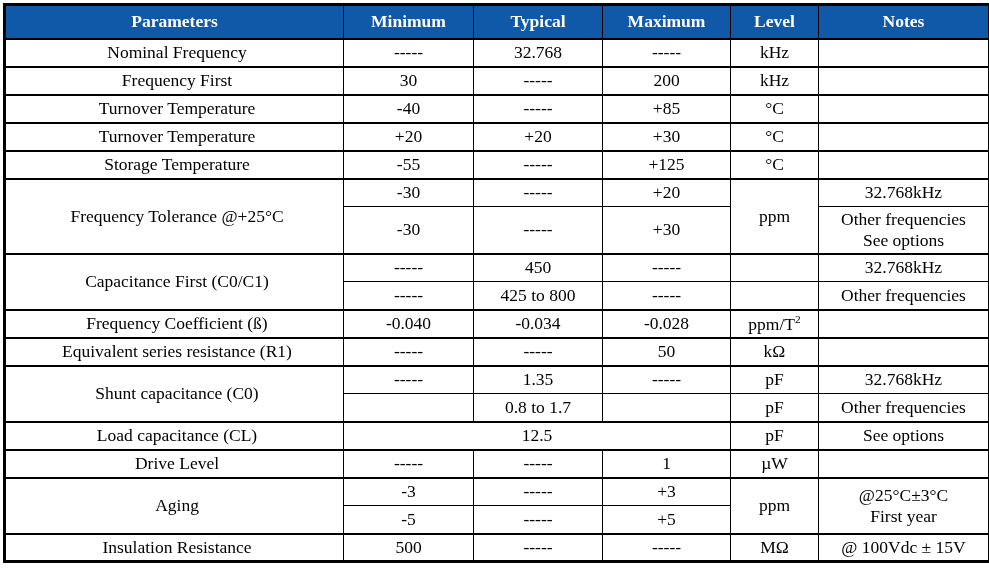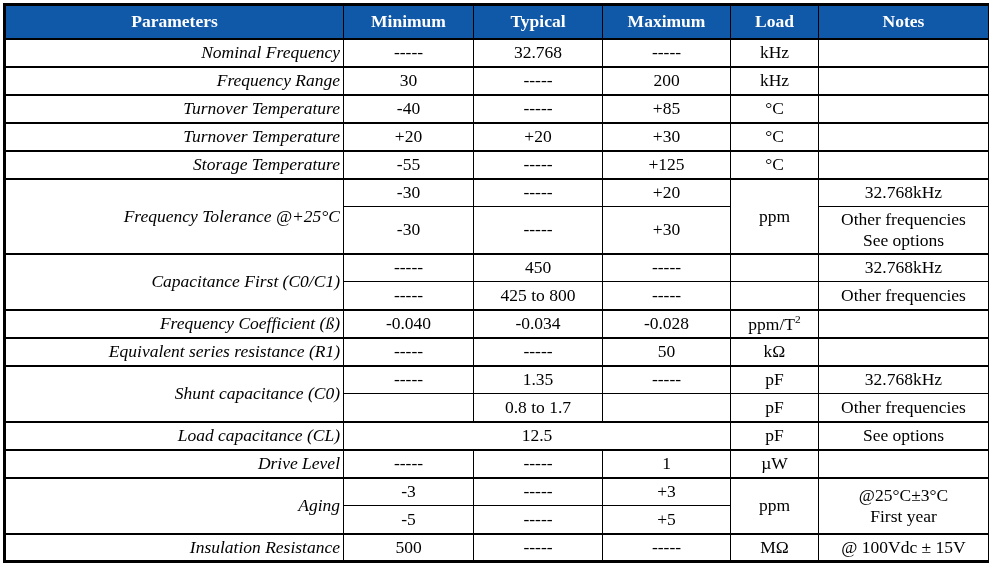--- a/index.html
+++ b/index.html
@@ -36,23 +36,22 @@
     background: var(--header-bg);
     color: var(--header-text);
     font-weight: bold;
     font-size: 17.5px;
     border-bottom: 2px solid var(--border-color);
   }
   tbody tr { height: 28px; }
   tbody tr.tall { height: 47px; }
   tr.major > td { border-top: 2px solid var(--border-color); }
   td.param {
-    text-align: right;
+    text-align: center;
     padding-left: 8px;
-    font-style: italic;
   }
   td .line { line-height: 1.18; }
   sup { font-size: 0.65em; }
 </style>
 </head>
 <body>
 
 <table class="spec">
   <colgroup>
     <col style="width:339px">
@@ -61,35 +60,35 @@
     <col style="width:128px">
     <col style="width:88px">
     <col style="width:171px">
   </colgroup>
   <thead>
     <tr>
       <th>Parameters</th>
       <th>Minimum</th>
       <th>Typical</th>
       <th>Maximum</th>
-      <th>Load</th>
+      <th>Level</th>
       <th>Notes</th>
     </tr>
   </thead>
   <tbody>
     <tr class="major">
       <td class="param">Nominal Frequency</td>
       <td>-----</td>
       <td>32.768</td>
       <td>-----</td>
       <td>kHz</td>
       <td></td>
     </tr>
     <tr class="major">
-      <td class="param">Frequency Range</td>
+      <td class="param">Frequency First</td>
       <td>30</td>
       <td>-----</td>
       <td>200</td>
       <td>kHz</td>
       <td></td>
     </tr>
     <tr class="major">
       <td class="param">Turnover Temperature</td>
       <td>-40</td>
       <td>-----</td>

